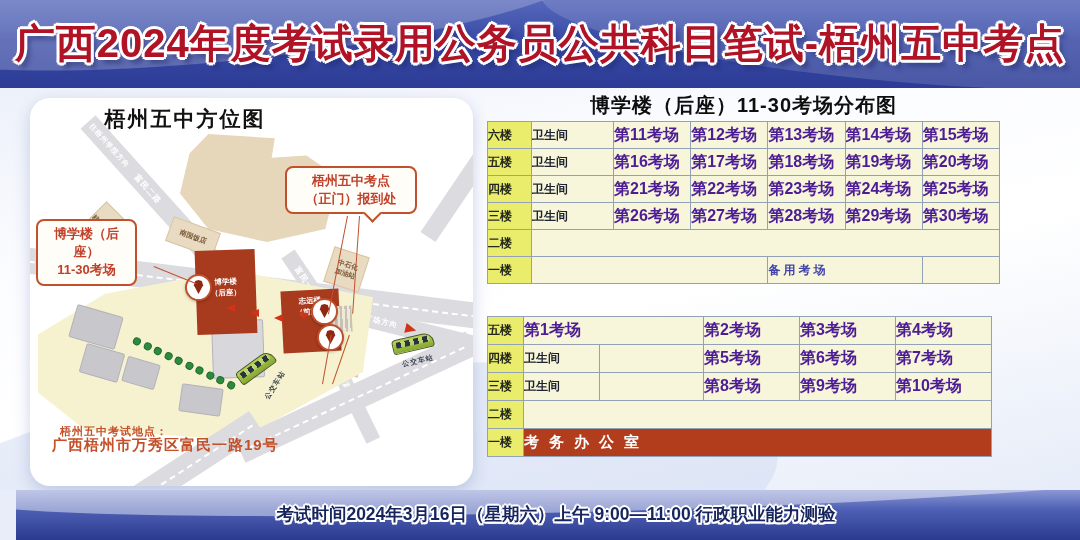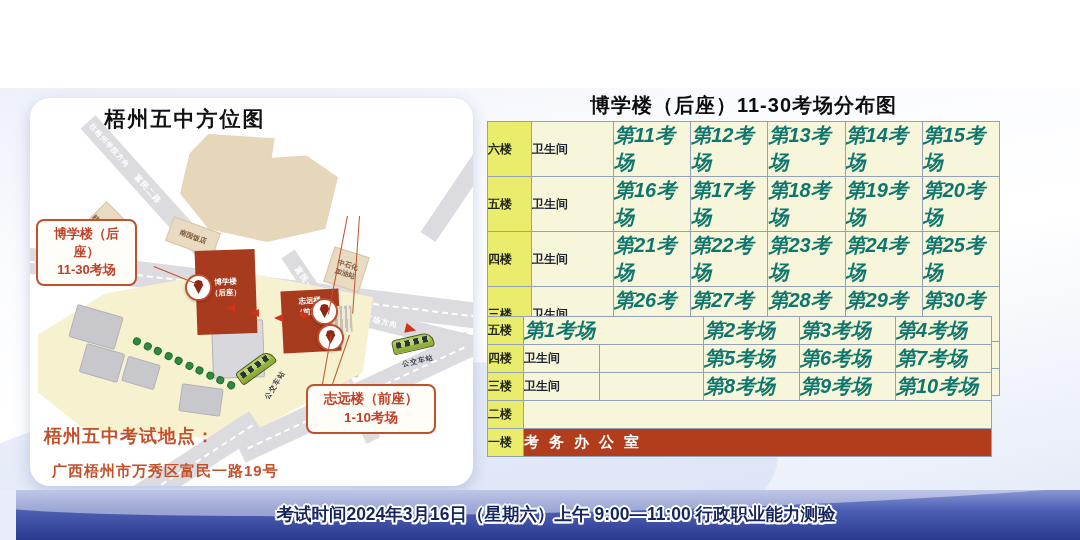--- a/index.html
+++ b/index.html
@@ -74,40 +74,45 @@
 
   
   .tbl-title { position:absolute; left:487px; width:513px; text-align:center;
           font-size:20px; font-weight:900; color:#0e0e0e; letter-spacing:1px; }
   table { position:absolute; left:487px; border-collapse:collapse; table-layout:fixed; width:513px; }
   td { border:1.6px solid #93a1b6; background:#f7f5da; text-align:left; vertical-align:middle;
           height:27px; overflow:hidden;margin-left:26px; }
   #t2 td { height:28px; }
   td.floor { background:#e9ed6b; font-weight:800; font-size:12px; color:#23261c; }
   td.wc    { font-weight:800; font-size:12px; color:#1c2230; }
-  td.room  { font-weight:800; font-size:20px; color:#0f766e;font-style:italic; }
+  td.room  { font-weight:800; font-size:16px; color:#4c1d95; }
   td.backup{ font-weight:800; font-size:12px; color:#4145a8; letter-spacing:3px; }
   td.office{ background:#b13d1d; color:#fff; font-weight:700; font-size:15px; letter-spacing:10px; }
 
   
   .ftr { position:absolute; left:16px; top:490px; width:1080px; height:50px;
          background:linear-gradient(180deg,#8a97d4 0%,#4d5fb4 40%,#2a3a8e 100%); overflow:hidden;padding-left:47px; }
   .ftr-swoosh { position:absolute; left:-60px; top:-38px; width:1250px; height:60px;
          background:rgba(255,255,255,.45); border-radius:50%; transform:rotate(-1.5deg); }
   .ftr-text { position:absolute; left:0; top:12px; width:1080px; display:flex; justify-content:center;
          font-size:17.5px; font-weight:900; color:#17255f;
          text-shadow:-1.5px -1.5px 0 #fff,1.5px -1.5px 0 #fff,-1.5px 1.5px 0 #fff,1.5px 1.5px 0 #fff,
                      0 -2px 0 #fff,0 2px 0 #fff,-2px 0 0 #fff,2px 0 0 #fff; }
   .ftr-text span { margin:0 20px; white-space:nowrap; }
 </style>
 </head>
 <body>
 
 <div class="page">
 
+  <div class="hdr">
+    <div class="hdr-swoosh1"></div>
+    <div class="hdr-swoosh2"></div>
+    <div class="hdr-title">广西2024年度考试录用公务员公共科目笔试-梧州五中考点</div>
+  </div>
 
   <div class="main">
     <div class="main-swoosh"></div>
 
     <div class="map-panel">
       <div class="map-title">梧州五中方位图</div>
 
       <div class="road" style="left:58px;top:14px;width:205px;height:20px;transform:rotate(48deg);">
         <span class="road-label" style="font-size:7px;padding-left:4px;">往梧州学院方向</span>
         <span class="road-label" style="margin-left:12px;">富民二路</span>
@@ -187,40 +192,41 @@
       <div class="marker" style="left:287px;top:226px;">
           <div class="marker-pin"></div>
         </div>
 
       <div class="conn" style="left:124px;top:168px;width:46px;transform:rotate(22deg);"></div>
       <div class="conn" style="left:318px;top:118px;width:100px;transform:rotate(101deg);"></div>
       <div class="conn" style="left:330px;top:118px;width:98px;transform:rotate(94deg);"></div>
       <div class="conn" style="left:292px;top:286px;width:50px;transform:rotate(-80deg);"></div>
       <div class="conn" style="left:302px;top:286px;width:52px;transform:rotate(-71deg);"></div>
 
+      <div class="callout" style="left:255px;top:68px;width:132px;font-size:13px;">
+        <div>梧州五中考点</div>
+        <div>（正门）报到处</div>
+        <div class="callout-tail"></div>
+      </div>
       <div class="callout" style="left:6px;top:121px;width:101px;font-size:13px;">
         <div>博学楼（后座）</div>
         <div>11-30考场</div>
       </div>
-      <div class="callout" style="left:276px;top:286px;width:130px;font-size:13.5px;">
-        <div>志远楼（前座）</div>
-        <div>1-10考场</div>
-      </div>
 
       <div class="bus" style="left:205px;top:262px;transform:rotate(-36deg);">
           <div class="bus-win"></div>
         </div>
       <div class="bus-label" style="left:229px;top:282px;transform:rotate(-58deg);">公交车站</div>
       <div class="bus" style="left:362px;top:238px;transform:rotate(-13deg);">
           <div class="bus-win"></div>
         </div>
       <div class="bus-label" style="left:372px;top:258px;transform:rotate(-13deg);">公交车站</div>
 
-      <div class="addr" style="left:14px;top:326px;font-size:18px;">梧州五中考试地点：</div>
-      <div class="addr" style="left:22px;top:364px;font-size:15px;">广西梧州市万秀区富民一路19号</div>
+      <div class="addr" style="left:30px;top:326px;font-size:11px;">梧州五中考试地点：</div>
+      <div class="addr" style="left:22px;top:338px;font-size:15px;">广西梧州市万秀区富民一路19号</div>
     </div>
 
     <div class="tbl-title" style="top:4px;">博学楼（后座）11-30考场分布图</div>
     <table id="t1" style="top:33px;">
       <colgroup>
           <col style="width:44px">
           <col style="width:82px">
           <col>
           <col>
           <col>

